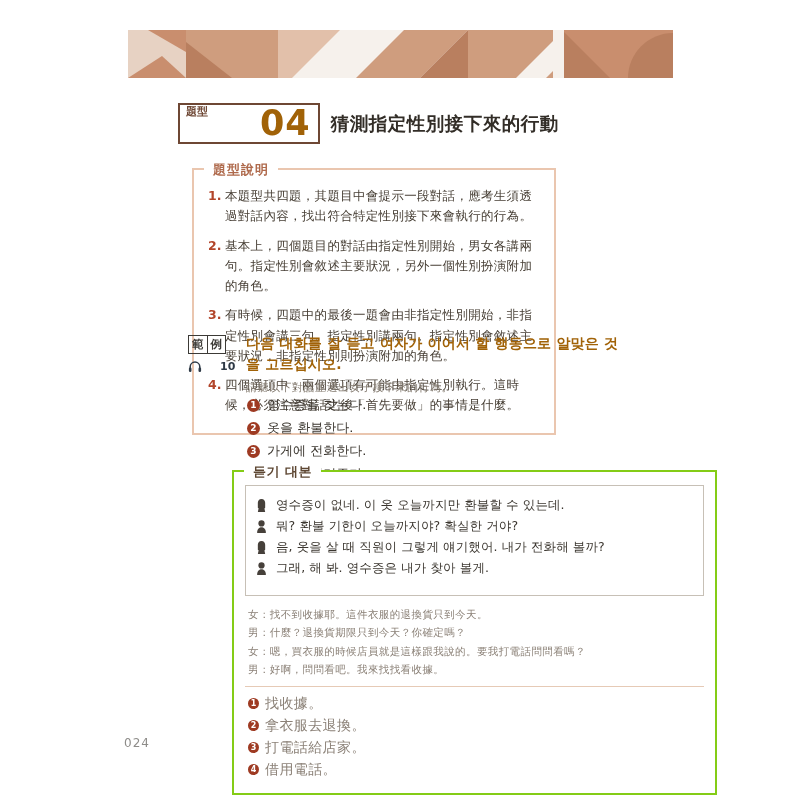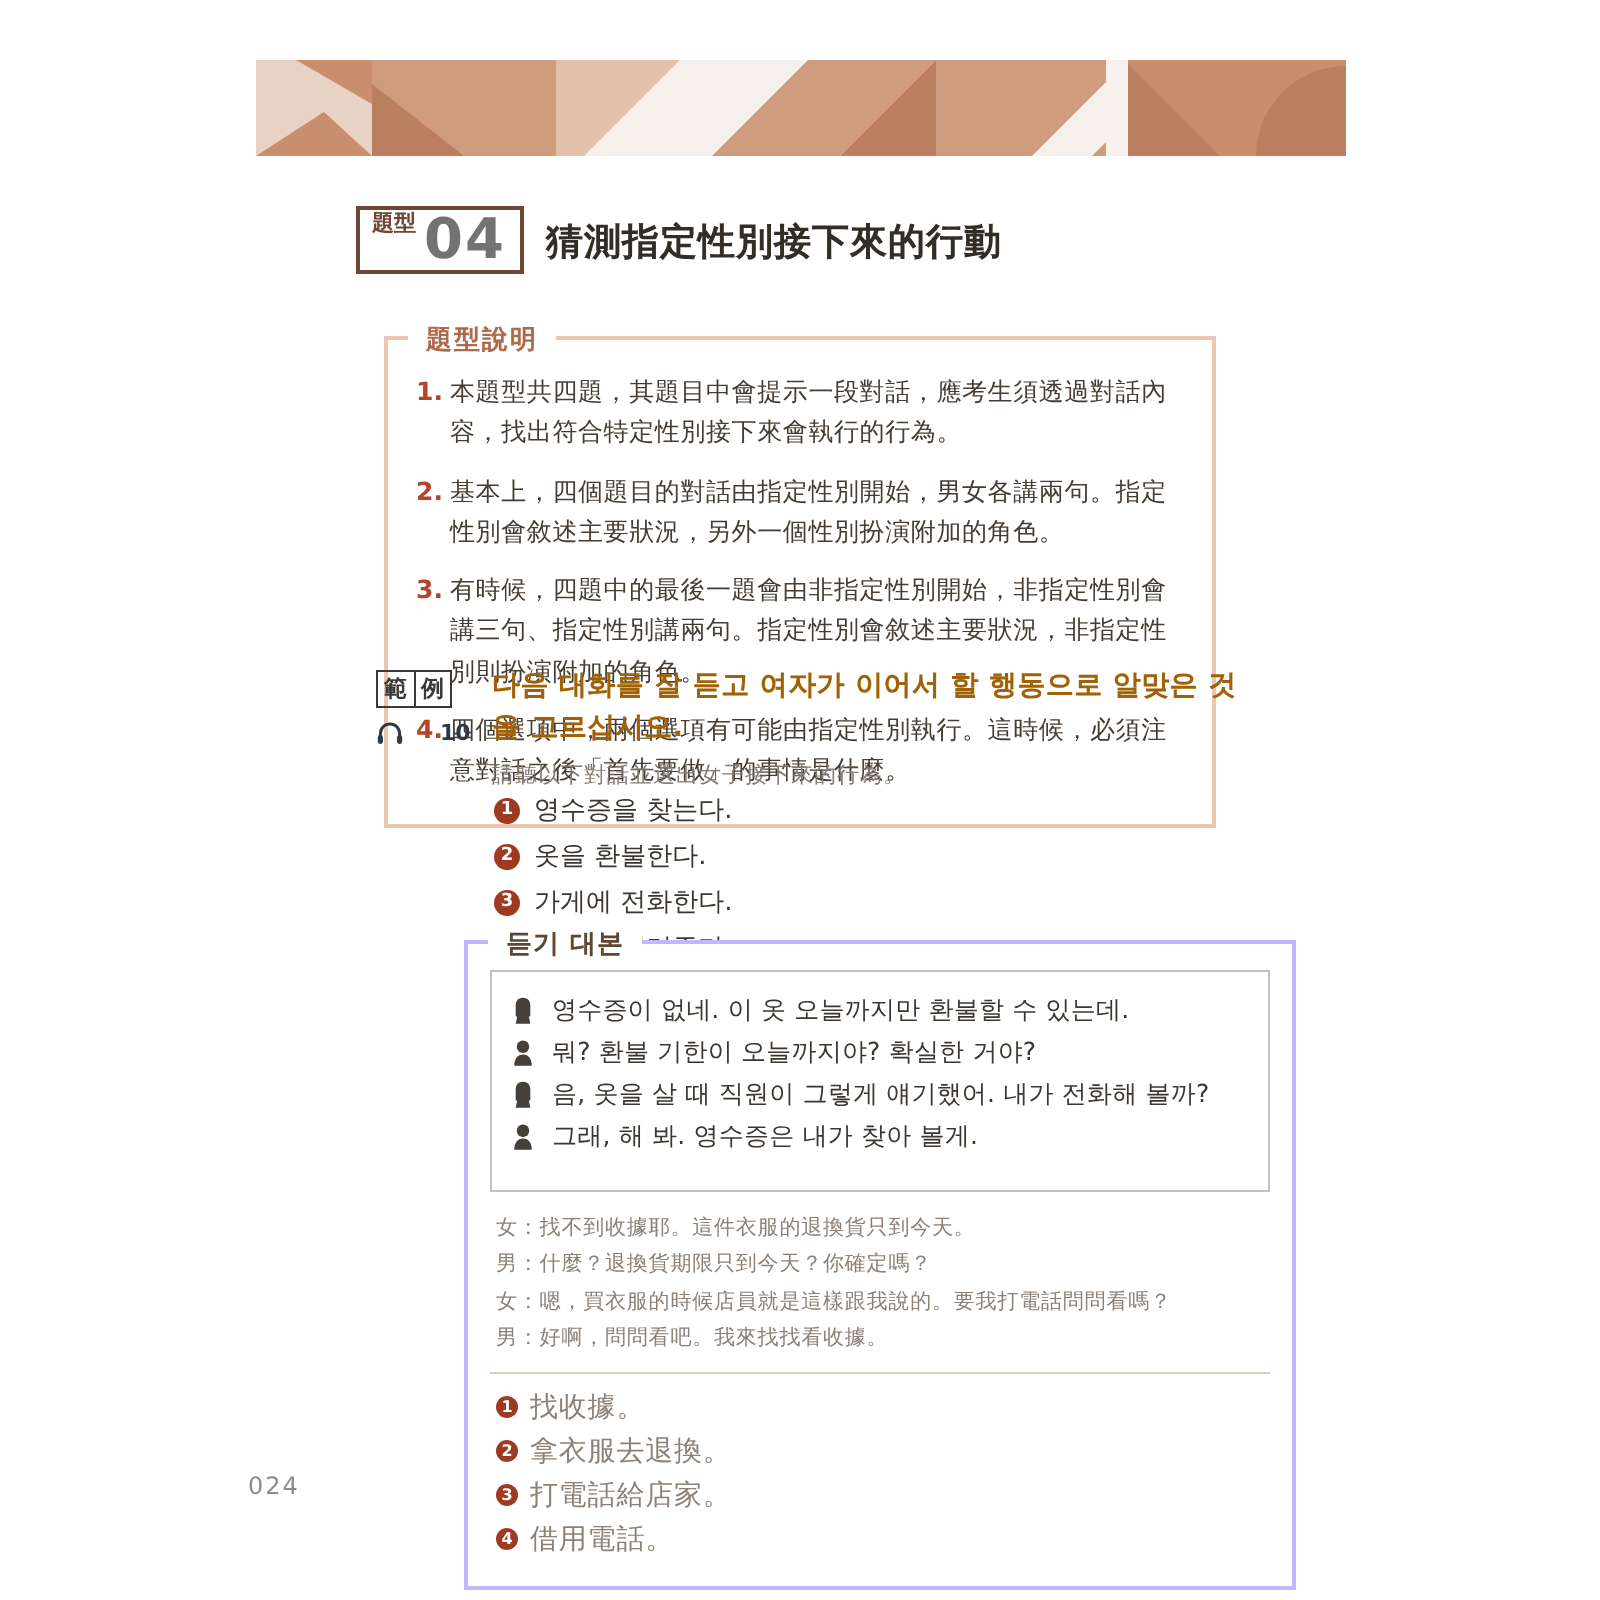--- a/index.html
+++ b/index.html
@@ -11,25 +11,25 @@
   .page{position:absolute;inset:0;background:#fff;}
 
   
   .banner{position:absolute;left:128px;top:30px;width:545px;height:48px;}
   .banner svg{display:block;width:100%;height:100%;}
 
   
   .title-row{position:absolute;left:178px;top:103px;display:flex;align-items:center;}
   .badge{display:flex;align-items:flex-start;border:2px solid #6e4734;padding:1px 7px 1px 6px;gap:4px;background:#fff;}
   .badge .badge-label{font-size:11px;font-weight:bold;color:#6e4734;line-height:1;padding-bottom:5px;}
-  .badge .badge-num{font-size:28px;font-weight:bold;color:#737373;line-height:1;letter-spacing:1px;}
+  .badge .badge-num{font-size:35px;font-weight:bold;color:#a16207;line-height:1;letter-spacing:1px;margin-left:48px;}
   .page-title{margin-left:11px;font-size:18.5px;font-weight:bold;color:#322d27;letter-spacing:0.5px;}
 
   
-  .explain-box{position:absolute;left:192px;top:168px;width:416px;box-sizing:border-box;
+  .explain-box{position:absolute;left:192px;top:168px;width:364px;box-sizing:border-box;
     border:2px solid #eac6af;padding:16px 14px 8px 14px;background:#fff;}
   .box-label{position:absolute;top:-9px;left:10px;background:#fff;padding:0 9px;
     font-size:13px;font-weight:bold;color:#af6a4c;letter-spacing:1px;}
   .explain-item{display:flex;margin-bottom:9px;}
   .explain-item .num{flex:0 0 17px;font-size:12.5px;font-weight:bold;color:#b2452a;line-height:1.62;}
   .explain-item .txt{font-size:12.5px;line-height:1.62;color:#453d33;letter-spacing:0.3px;}
 
   
   .example-row{position:absolute;left:188px;top:333px;width:432px;display:flex;}
   .example-side{flex:0 0 58px;}
@@ -44,22 +44,22 @@
 
   
   .options{position:absolute;left:247px;top:396px;}
   .opt-row{display:flex;align-items:center;gap:7px;margin-bottom:5px;}
   .numcircle{display:inline-flex;align-items:center;justify-content:center;
     width:13px;height:13px;border-radius:50%;background:#9e3a22;color:#fff;
     font-size:9px;font-weight:bold;flex:0 0 13px;}
   .opt-row .opt-txt{font-size:13px;color:#3b362f;}
 
   
-  .transcript-box{position:absolute;left:232px;top:470px;width:416px;box-sizing:border-box;
-    border:2px solid #c4b5fd;padding:13px 11px 8px 11px;background:#fff;}
+  .transcript-box{position:absolute;left:232px;top:470px;width:485px;box-sizing:border-box;
+    border:2px solid #84cc16;padding:13px 11px 8px 11px;background:#fff;}
   .transcript-box .box-label{color:#5d4632;letter-spacing:0.5px;}
   .ko-dialog{border:1px solid #c7c0b6;padding:7px 10px 14px 10px;background:#fff;}
   .ko-line{display:flex;align-items:center;gap:8px;margin:4px 0;}
   .ko-line .spk-icon{flex:0 0 12px;height:16px;display:flex;align-items:center;}
   .ko-line .ko-txt{font-size:12.5px;color:#3b362f;letter-spacing:0.1px;}
   .zh-dialog{padding:9px 3px 7px 3px;border-bottom:1px solid #e6cab6;}
   .zh-line{font-size:10.5px;color:#8b8177;line-height:1.75;letter-spacing:0.4px;}
   .zh-options{padding:8px 3px 2px 3px;}
   .zh-opt{display:flex;align-items:center;gap:6px;margin-bottom:4px;}
   .zh-opt .numcircle{width:11px;height:11px;font-size:8px;flex:0 0 11px;}

